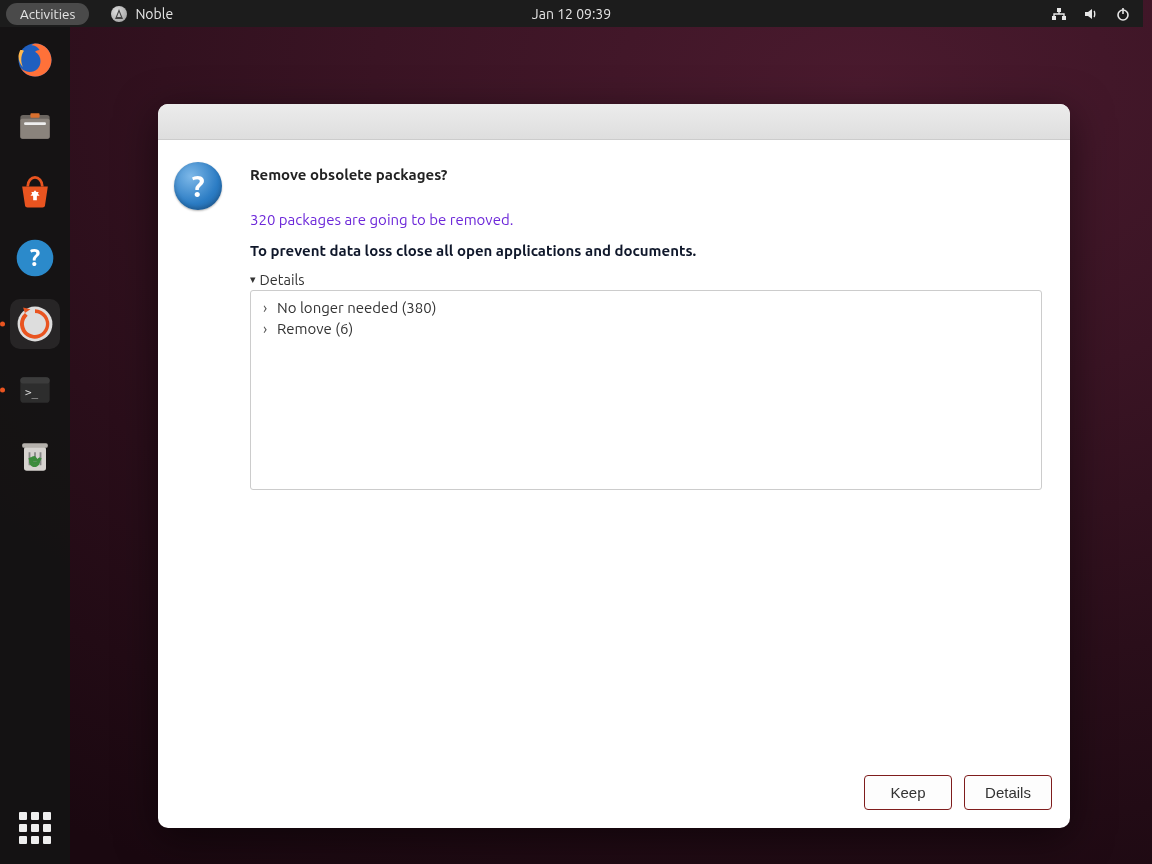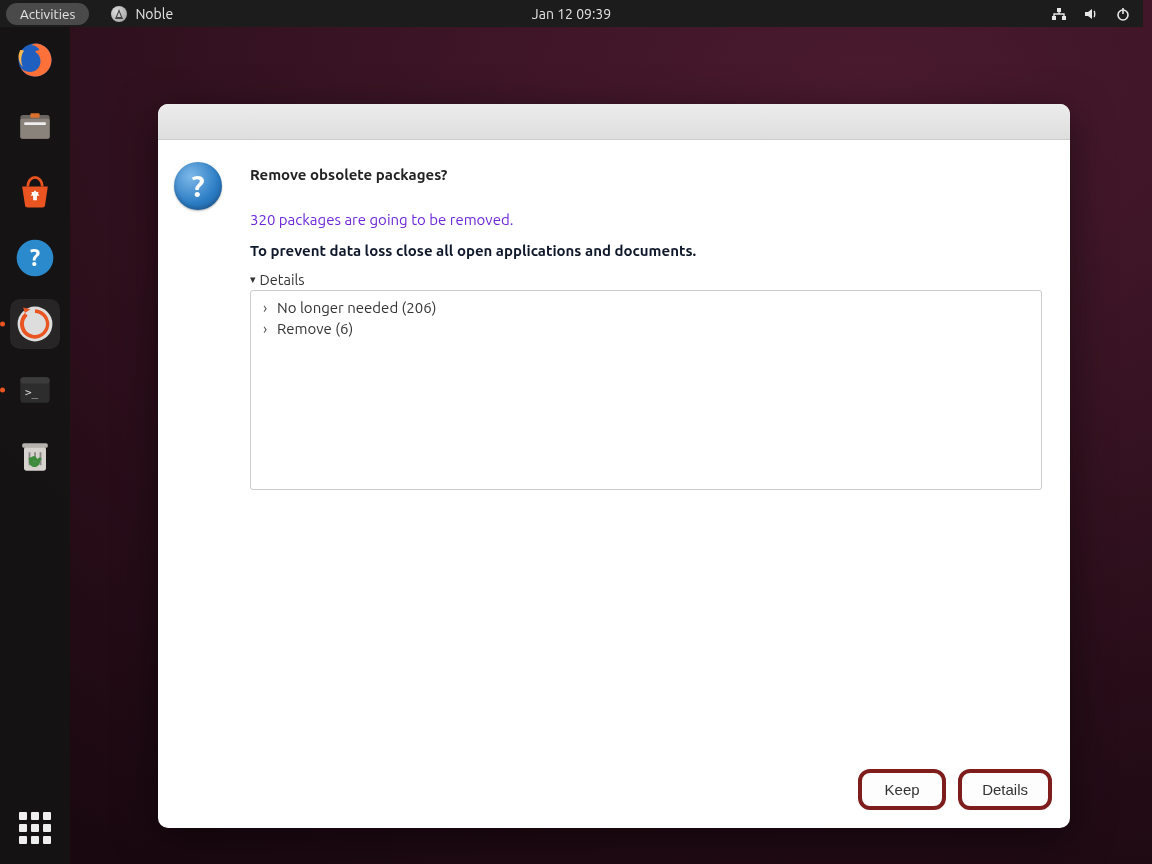--- a/index.html
+++ b/index.html
@@ -83,21 +83,21 @@
     margin-top: 2px; border: 1px solid #ccc; border-radius: 3px;
     height: 200px; padding: 6px 8px; background: #fff; font-size: 15px;
   }
   .tree-row { display:flex; align-items:center; gap:6px; padding: 2px 0; cursor: pointer; }
   .chevron { width: 12px; text-align:center; color:#555; }
 
   .dialog-footer {
     padding: 12px 18px 18px; display:flex; justify-content:flex-end; gap:12px;
   }
   .btn {
-    min-width: 88px; padding: 8px 20px; border: 4px solid #7f1d1d; border-radius: 12px;
+    min-width: 88px; padding: 8px 20px; border: 1px solid #7f1d1d; border-radius: 4px;
     background: #fdfdfd; font-size: 15px; color: #333; cursor: pointer;
   }
 </style>
 </head>
 <body>
 
 <div class="top-panel">
   <div class="activities">Activities</div>
   <div class="app-indicator">
     <span class="app-icon">
@@ -216,21 +216,21 @@
       <div class="dlg-title">Remove obsolete packages?</div>
       <div class="dlg-line">320 packages are going to be removed.</div>
       <div class="dlg-bold">To prevent data loss close all open applications and documents.</div>
       <div class="details-expander">
         <span style="font-size:11px;">▾</span>
         <span>Details</span>
       </div>
       <div class="details-box">
         <div class="tree-row">
           <span class="chevron">›</span>
-          <span>No longer needed (206)</span>
+          <span>No longer needed (380)</span>
         </div>
         <div class="tree-row">
           <span class="chevron">›</span>
           <span>Remove (6)</span>
         </div>
       </div>
     </div>
   </div>
   <div class="dialog-footer">
     <button class="btn">Keep</button>

